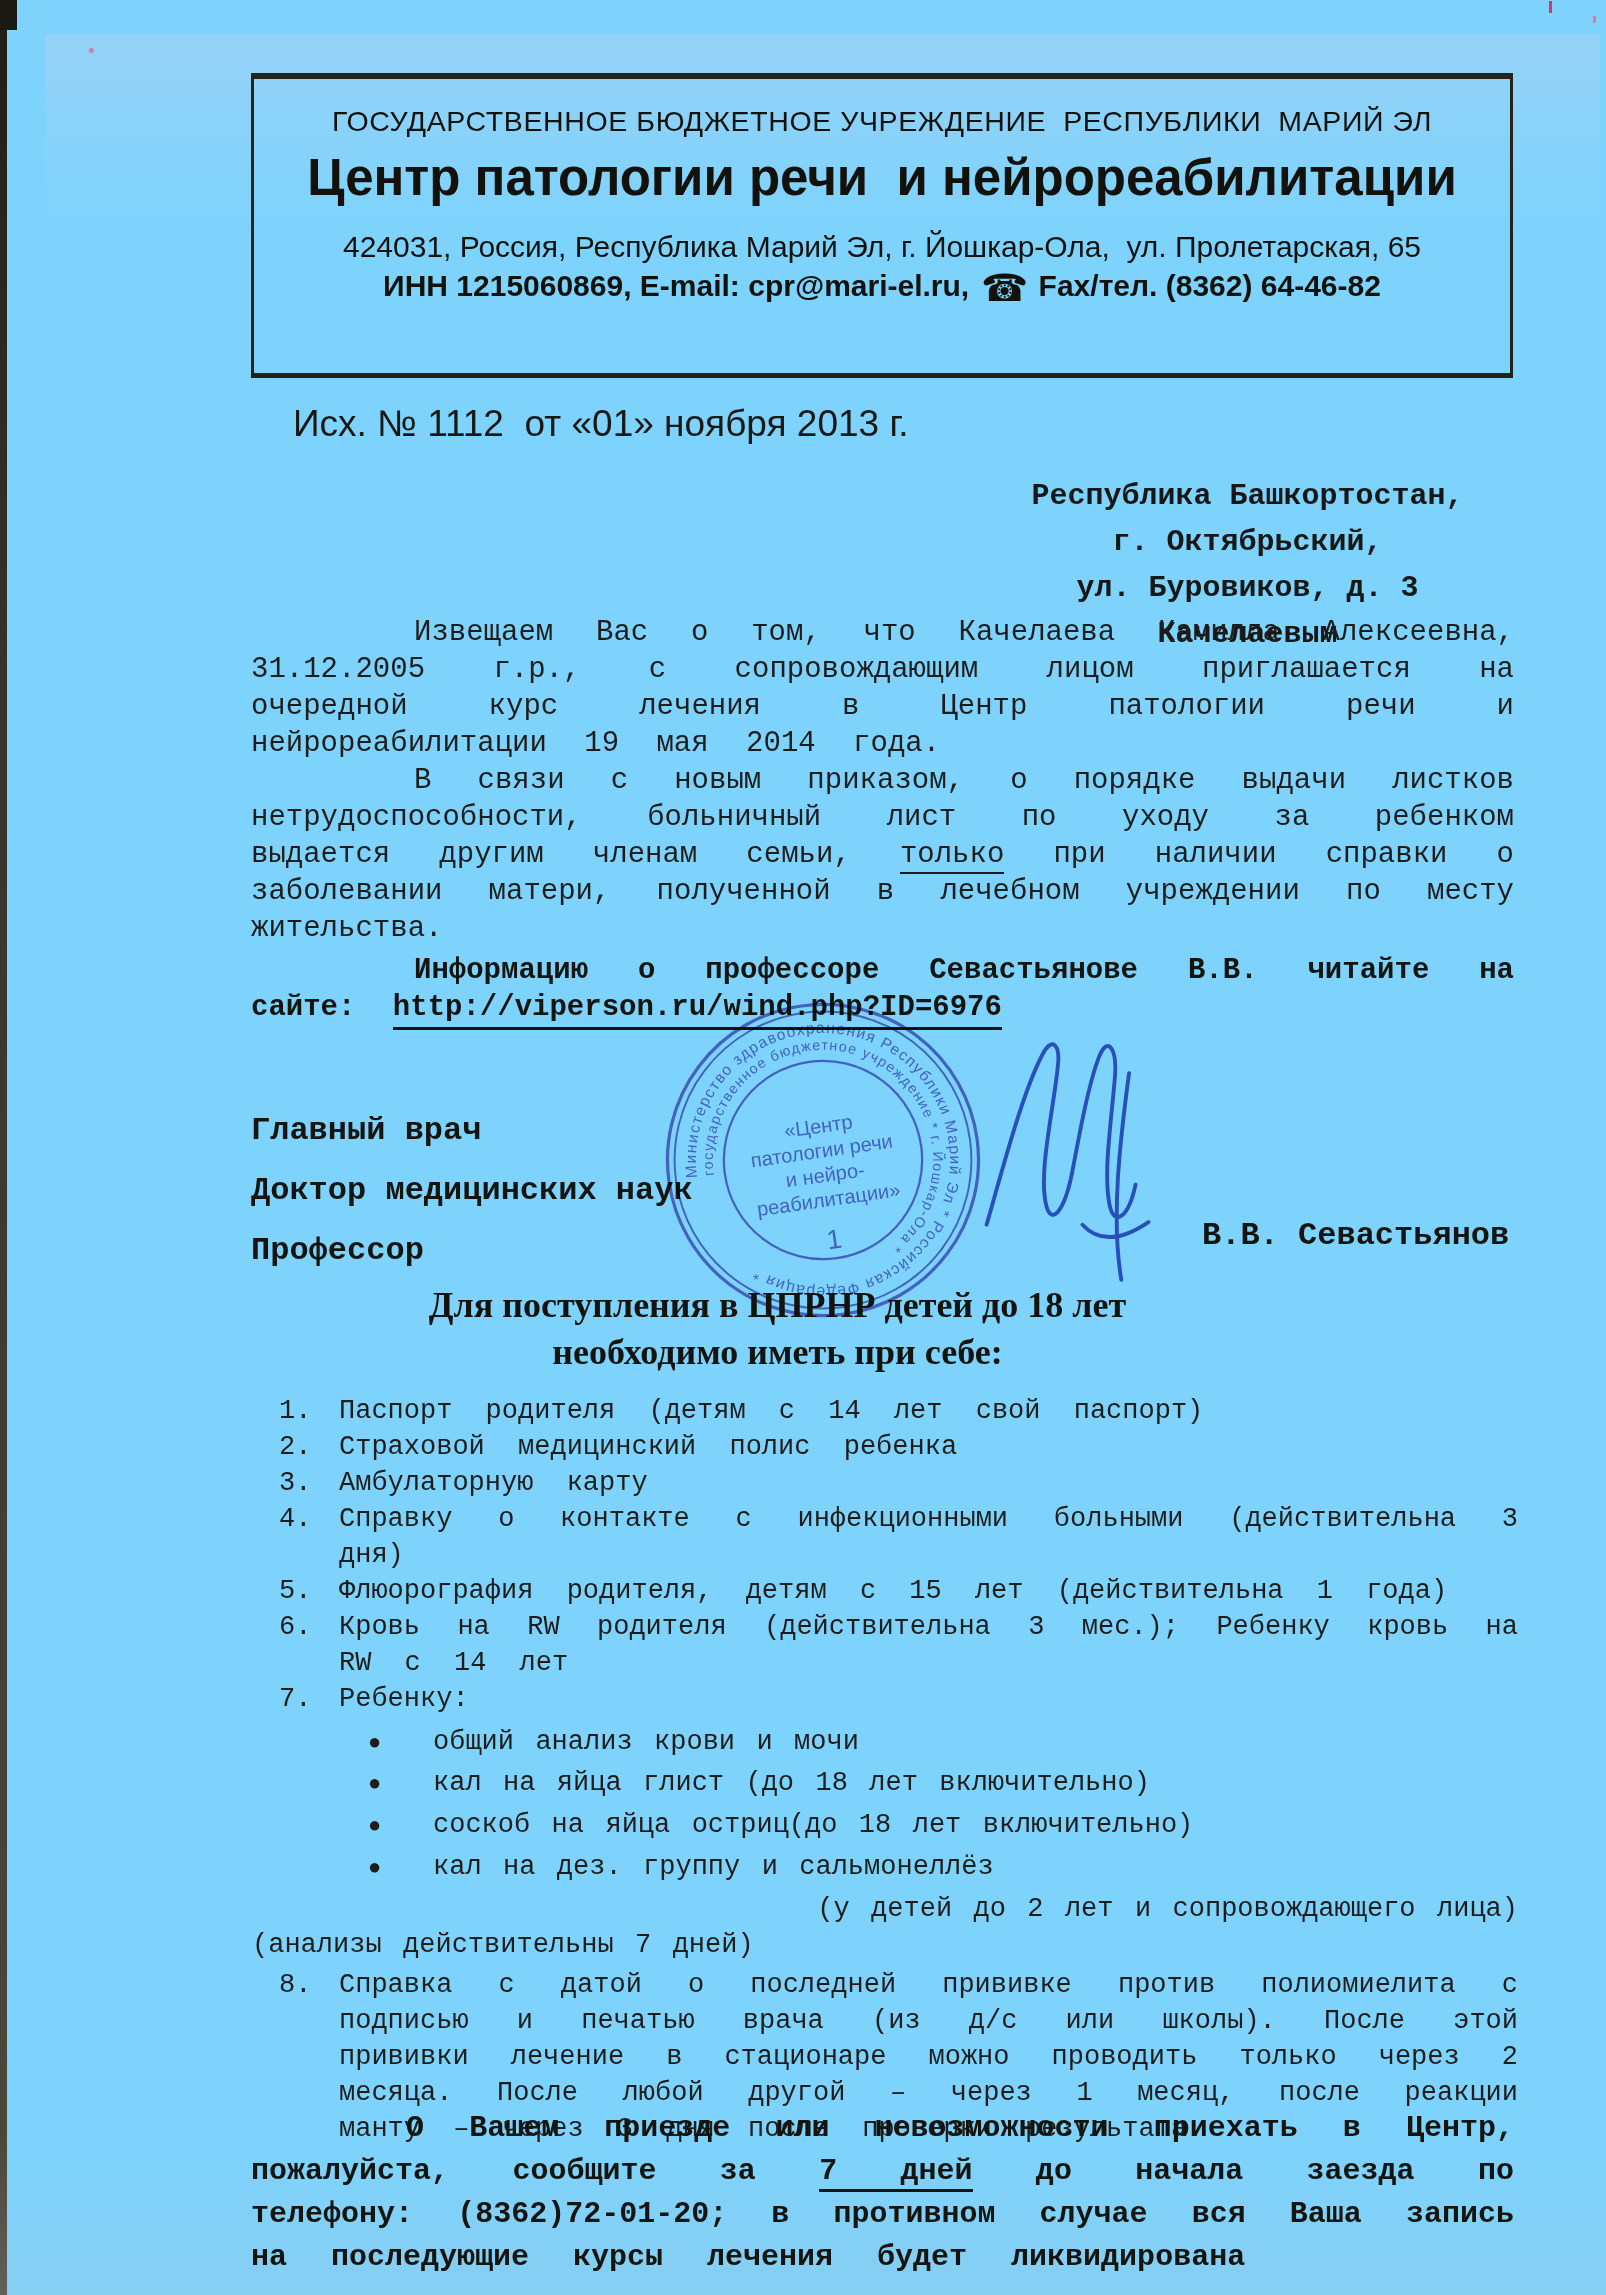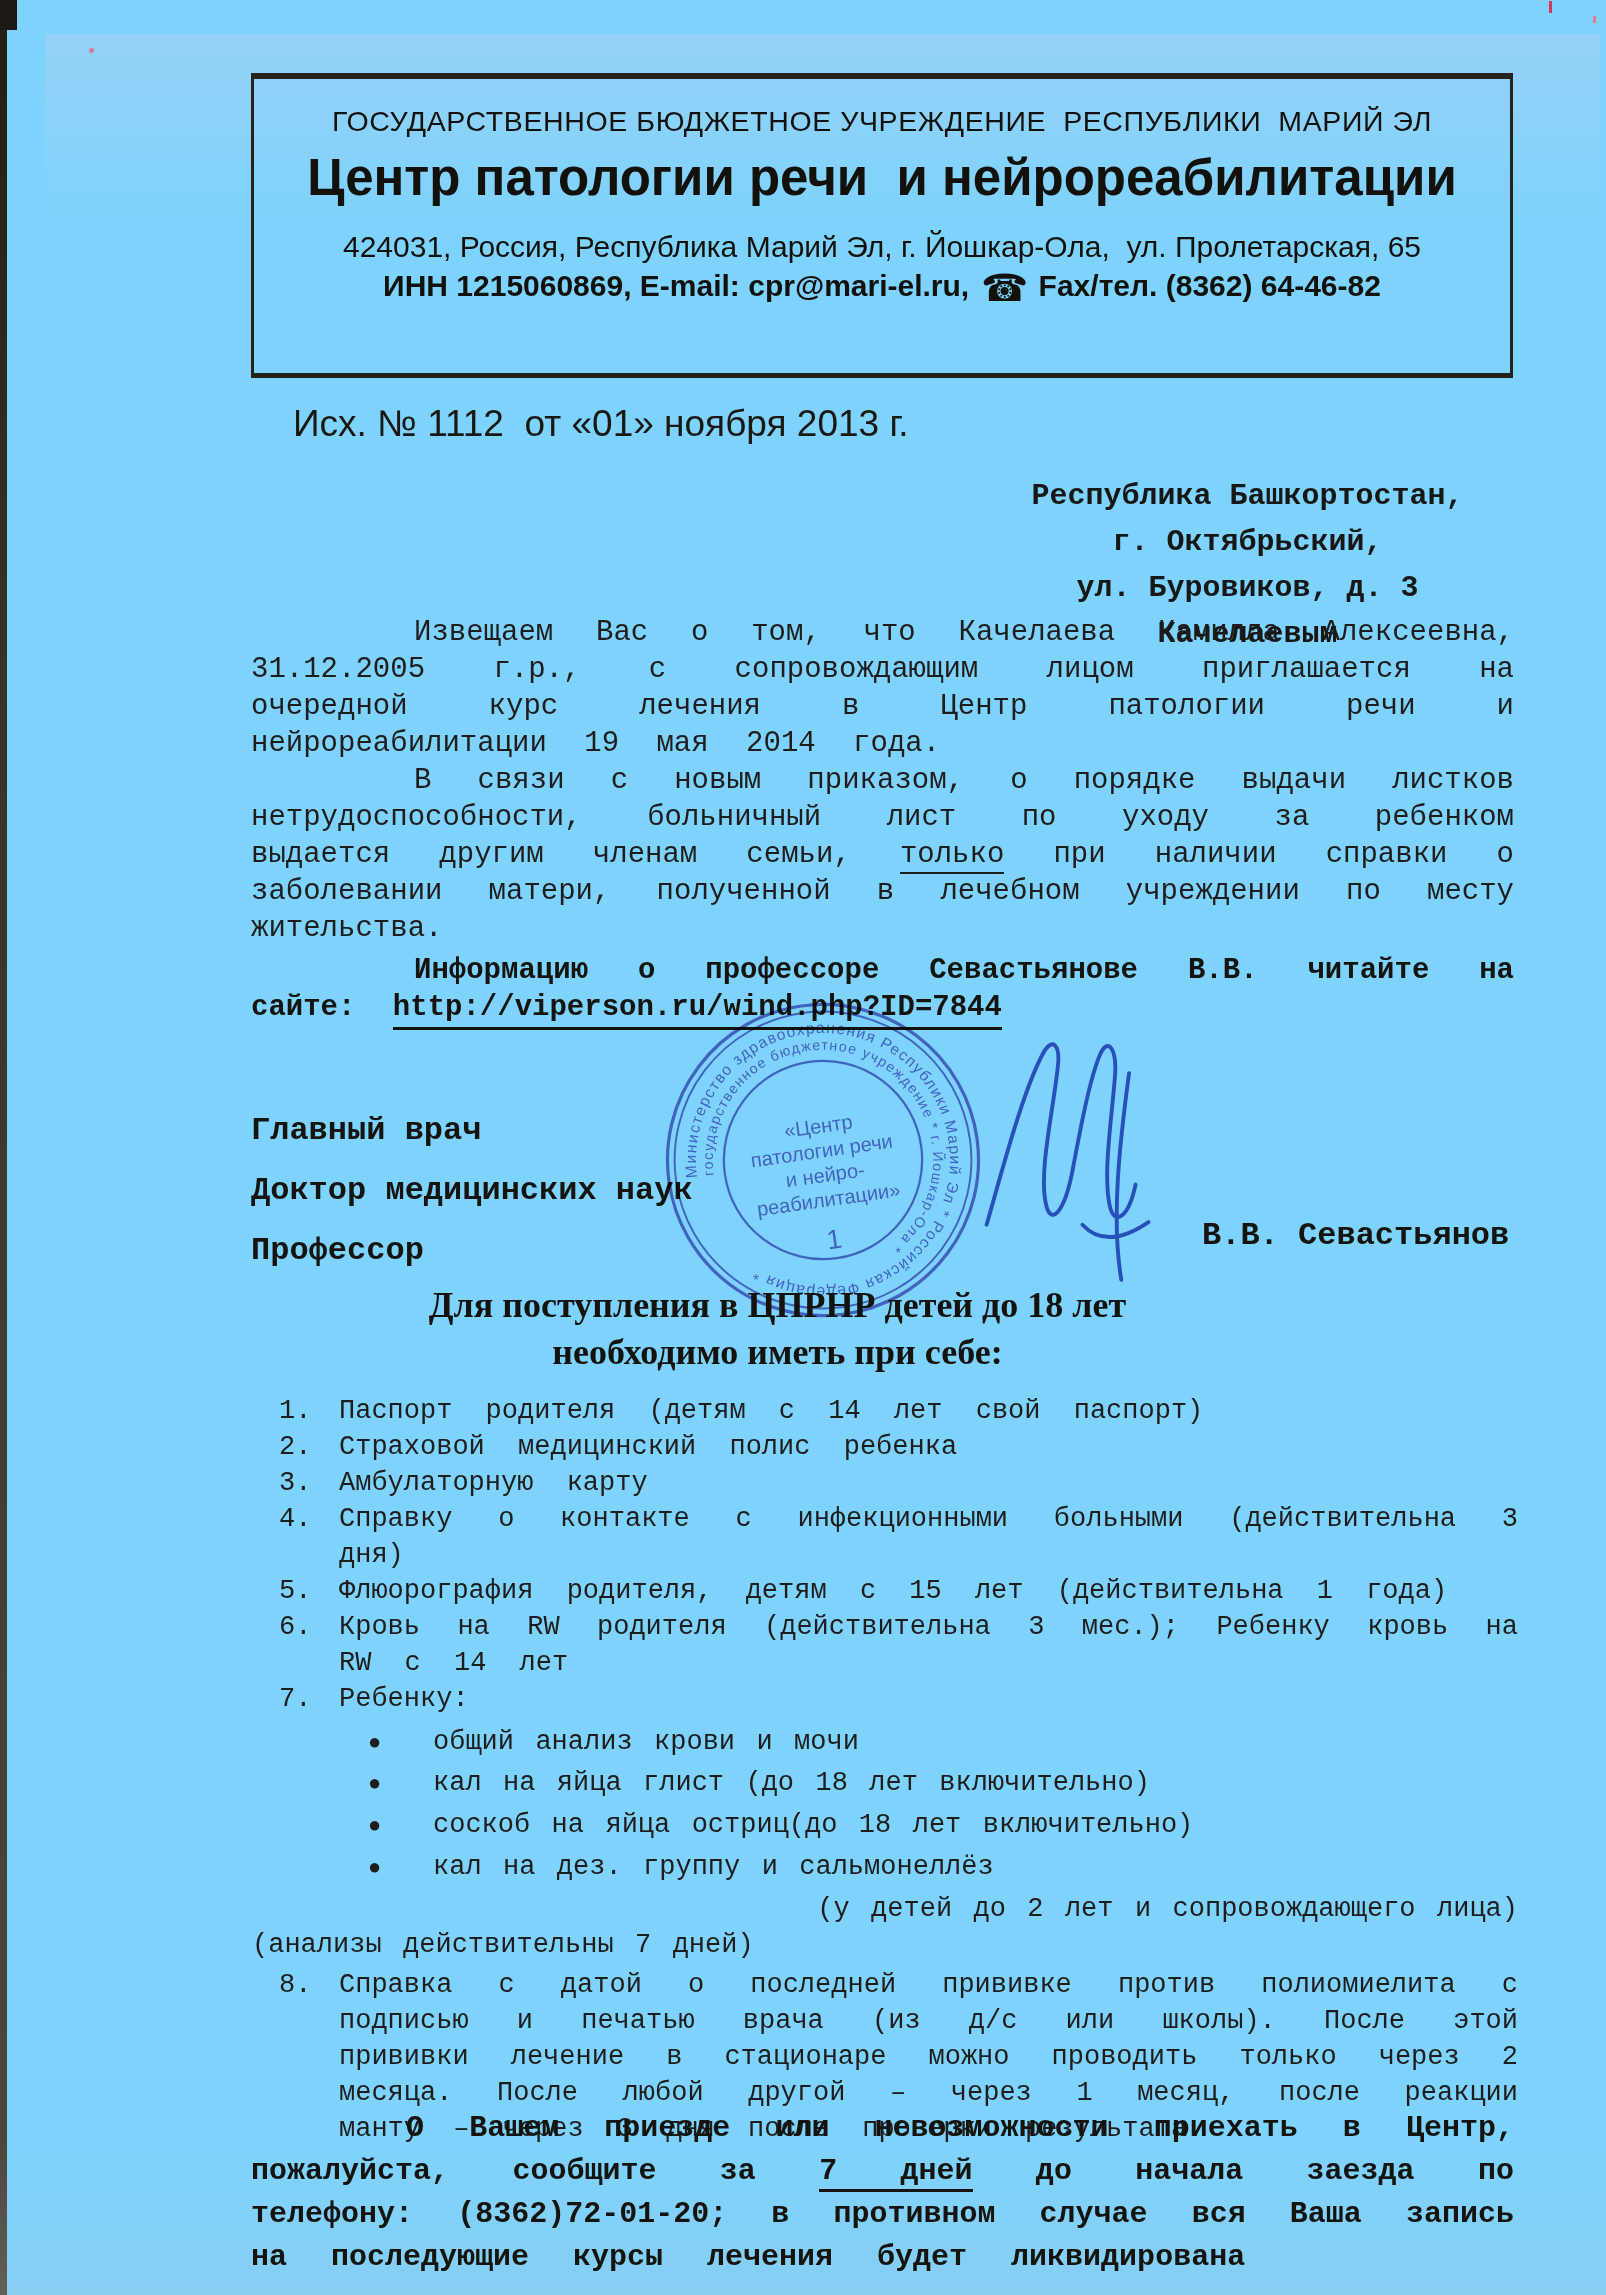--- a/index.html
+++ b/index.html
@@ -92,21 +92,21 @@
   <div class="recipient mono">
     <div>Республика Башкортостан,</div>
     <div>г. Октябрьский,</div>
     <div>ул. Буровиков, д. 3</div>
     <div>Качелаевым</div>
   </div>
 
   <div class="body-text mono">
     <p>Извещаем Вас о том, что Качелаева Камилла Алексеевна, 31.12.2005 г.р., с сопровождающим лицом приглашается на очередной курс лечения в Центр патологии речи и нейрореабилитации 19 мая 2014 года.</p>
     <p><span>В связи с новым приказом, о порядке выдачи листков нетрудоспособности, больничный лист по уходу за ребенком выдается другим членам семьи, </span><span class="u-word">только</span><span> при наличии справки о заболевании матери, полученной в лечебном учреждении по месту жительства.</span></p>
-    <p class="p3"><span>Информацию о профессоре Севастьянове В.В. читайте на </span><span class="nw"><span>сайте: </span><span class="url">http://viperson.ru/wind.php?ID=7844</span></span></p>
+    <p class="p3"><span>Информацию о профессоре Севастьянове В.В. читайте на </span><span class="nw"><span>сайте: </span><span class="url">http://viperson.ru/wind.php?ID=6976</span></span></p>
   </div>
 
   <div class="sig-titles mono">
     <div>Главный врач</div>
     <div>Доктор медицинских наук</div>
     <div>Профессор</div>
   </div>
 
   <svg class="stamp" viewBox="0 0 500 500">
     <g transform="rotate(-8 250 250)" opacity="0.84">

